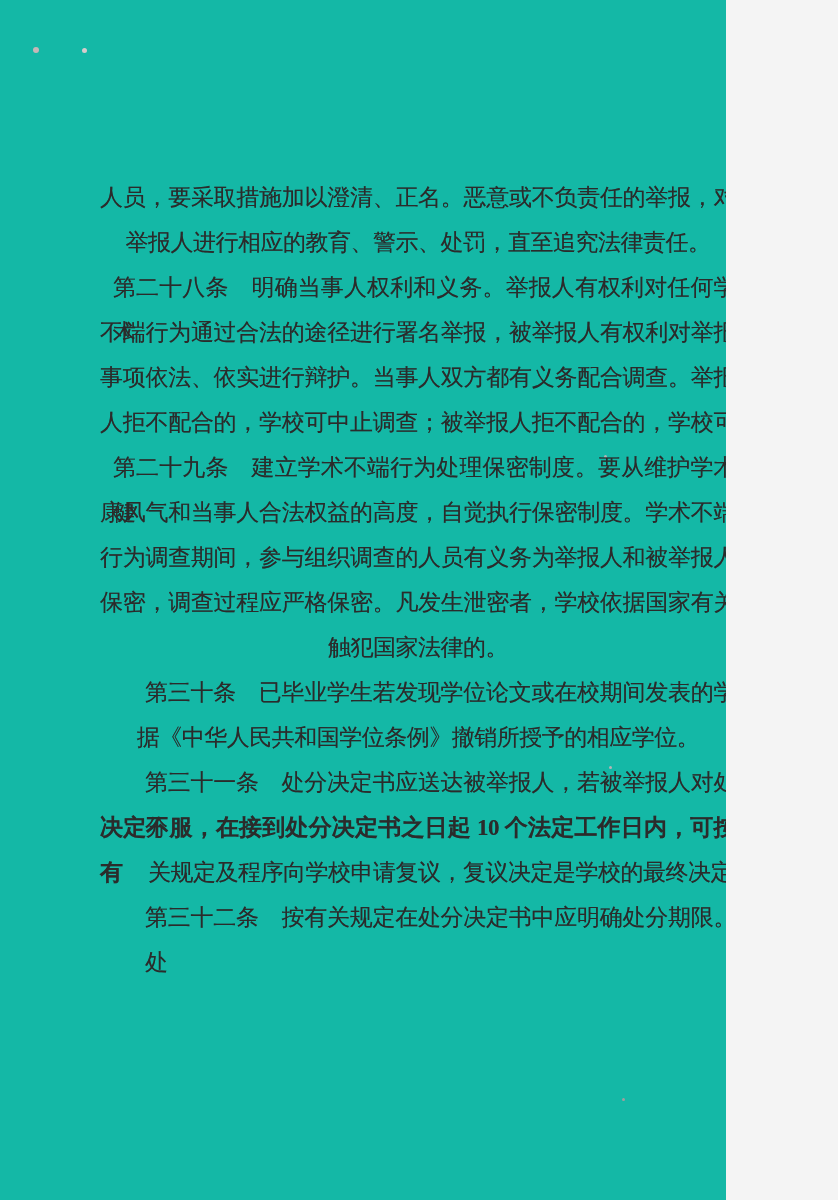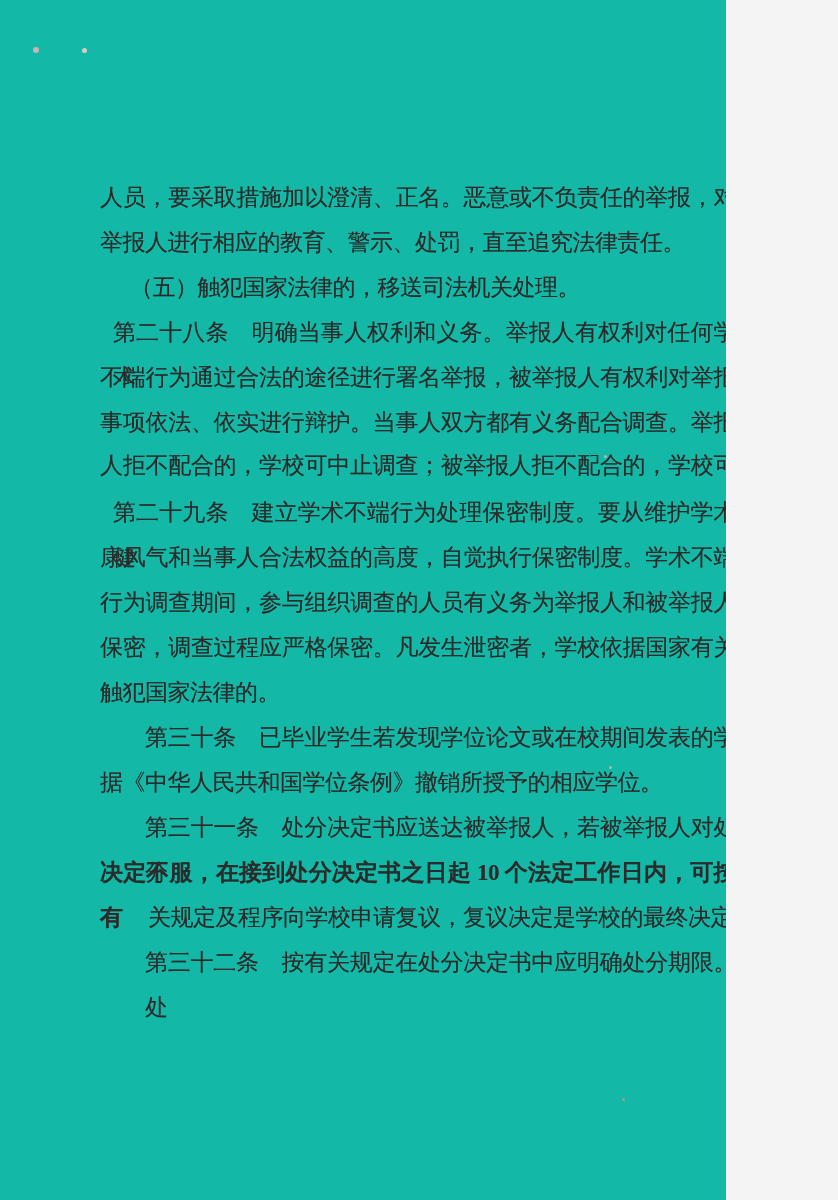--- a/index.html
+++ b/index.html
@@ -22,21 +22,21 @@
     width: 636px;
   }
   .line {
     display: block;
     height: 45px;
     line-height: 45px;
     font-size: 23px;
     letter-spacing: -0.5px;
     color: #2b2b2b;
     white-space: pre;
-    text-align: left;
+    text-align: center;
     
     text-shadow: 0 0 0.4px rgba(43,43,43,0.55);
   }
   .line.full {
     white-space: normal;
     text-align: justify;
     text-align-last: justify;
     text-justify: inter-character;
   }
   .speck {
@@ -51,25 +51,24 @@
   <div id="specks">
       <div class="speck" style="left: 33px; top: 47px; width: 6px; height: 6px; background: rgb(198, 183, 183);"></div>
       <div class="speck" style="left: 82px; top: 48px; width: 5px; height: 5px; background: rgb(214, 204, 204);"></div>
       <div class="speck" style="left: 604px; top: 455px; width: 3px; height: 3px; background: rgb(181, 181, 181);"></div>
       <div class="speck" style="left: 609px; top: 766px; width: 3px; height: 3px; background: rgb(181, 181, 181);"></div>
       <div class="speck" style="left: 622px; top: 1098px; width: 3px; height: 3px; background: rgb(159, 159, 159);"></div>
     </div>
   <div class="text-block" id="text-block" style="color: rgb(43, 43, 43);">
       <div class="line full" style="padding-left: 0px;">人员，要采取措施加以澄清、正名。恶意或不负责任的举报，对</div>
       <div class="line" style="padding-left: 0px;">举报人进行相应的教育、警示、处罚，直至追究法律责任。</div>
-      <div class="line" style="padding-left: 30px;">（五）触犯国家法律的，移送司法机关处理。</div>
       <div class="line full" style="padding-left: 13px;">第二十八条　明确当事人权利和义务。举报人有权利对任何学术</div>
       <div class="line full" style="padding-left: 0px;">不端行为通过合法的途径进行署名举报，被举报人有权利对举报</div>
       <div class="line full" style="padding-left: 0px;">事项依法、依实进行辩护。当事人双方都有义务配合调查。举报</div>
-      <div class="line full" style="padding-left: 0px; font-family: Liberation Mono, monospace;">人拒不配合的，学校可中止调查；被举报人拒不配合的，学校可</div>
+      <div class="line full" style="padding-left: 0px;">人拒不配合的，学校可中止调查；被举报人拒不配合的，学校可</div>
       <div class="line full" style="padding-left: 13px;">第二十九条　建立学术不端行为处理保密制度。要从维护学术健</div>
       <div class="line full" style="padding-left: 0px;">康风气和当事人合法权益的高度，自觉执行保密制度。学术不端</div>
       <div class="line full" style="padding-left: 0px;">行为调查期间，参与组织调查的人员有义务为举报人和被举报人</div>
       <div class="line full" style="padding-left: 0px;">保密，调查过程应严格保密。凡发生泄密者，学校依据国家有关</div>
       <div class="line" style="padding-left: 0px;">触犯国家法律的。</div>
       <div class="line full" style="padding-left: 45px;">第三十条　已毕业学生若发现学位论文或在校期间发表的学</div>
       <div class="line" style="padding-left: 0px;">据《中华人民共和国学位条例》撤销所授予的相应学位。</div>
       <div class="line full" style="padding-left: 45px;">第三十一条　处分决定书应送达被举报人，若被举报人对处分</div>
       <div class="line full" style="padding-left: 0px; font-weight: bold;">决定不服，在接到处分决定书之日起 10 个法定工作日内，可按有</div>
       <div class="line" style="padding-left: 0px; margin-left: 48px;">关规定及程序向学校申请复议，复议决定是学校的最终决定。</div>

